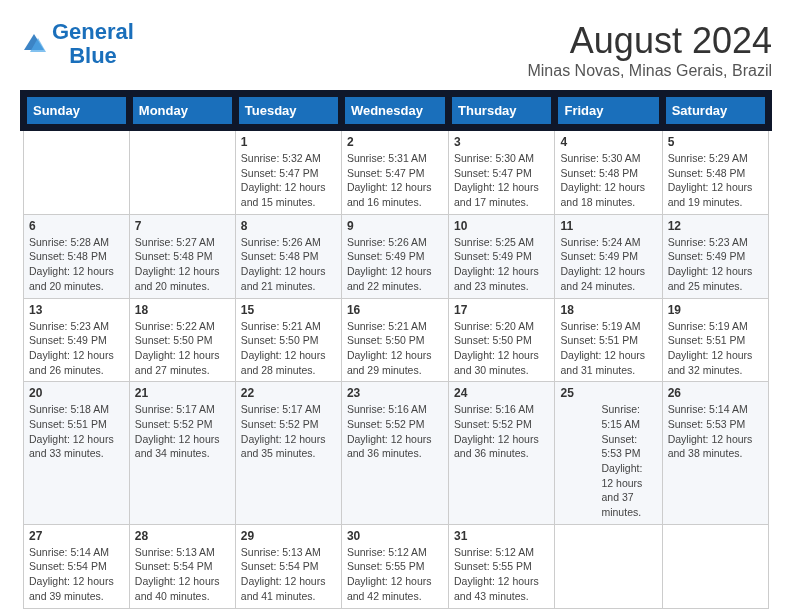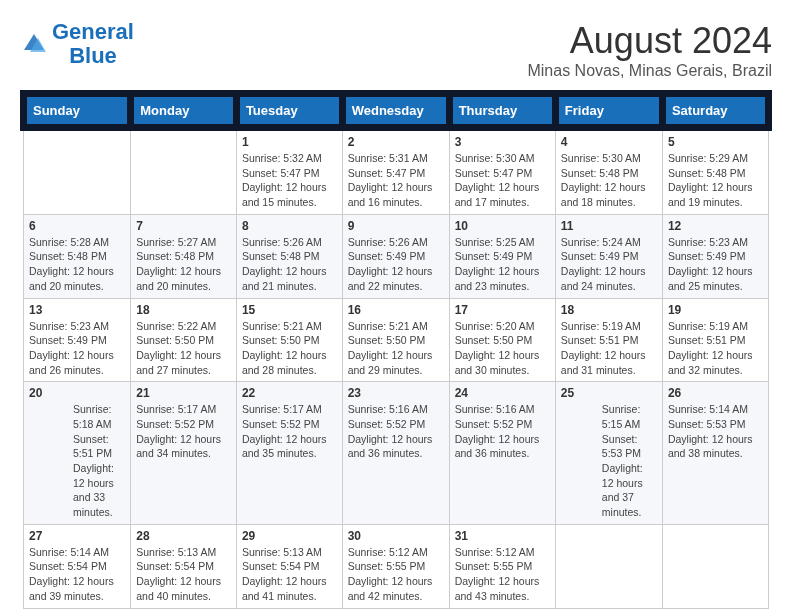--- a/index.html
+++ b/index.html
@@ -243,21 +243,21 @@
         <td>
           <div class="day-number">19</div>
           <div class="day-info" style="white-space: pre-line;">Sunrise: 5:19 AM
 Sunset: 5:51 PM
 Daylight: 12 hours and 32 minutes.</div>
         </td>
       </tr>
       <tr class="row-alt">
         <td>
           <div class="day-number">20</div>
-          <div class="day-info" style="white-space: pre-line; margin-left: 44px;">Sunrise: 5:18 AM
+          <div class="day-info" style="white-space: pre-line;">Sunrise: 5:18 AM
 Sunset: 5:51 PM
 Daylight: 12 hours and 33 minutes.</div>
         </td>
         <td>
           <div class="day-number">21</div>
           <div class="day-info" style="white-space: pre-line;">Sunrise: 5:17 AM
 Sunset: 5:52 PM
 Daylight: 12 hours and 34 minutes.</div>
         </td>
         <td>

